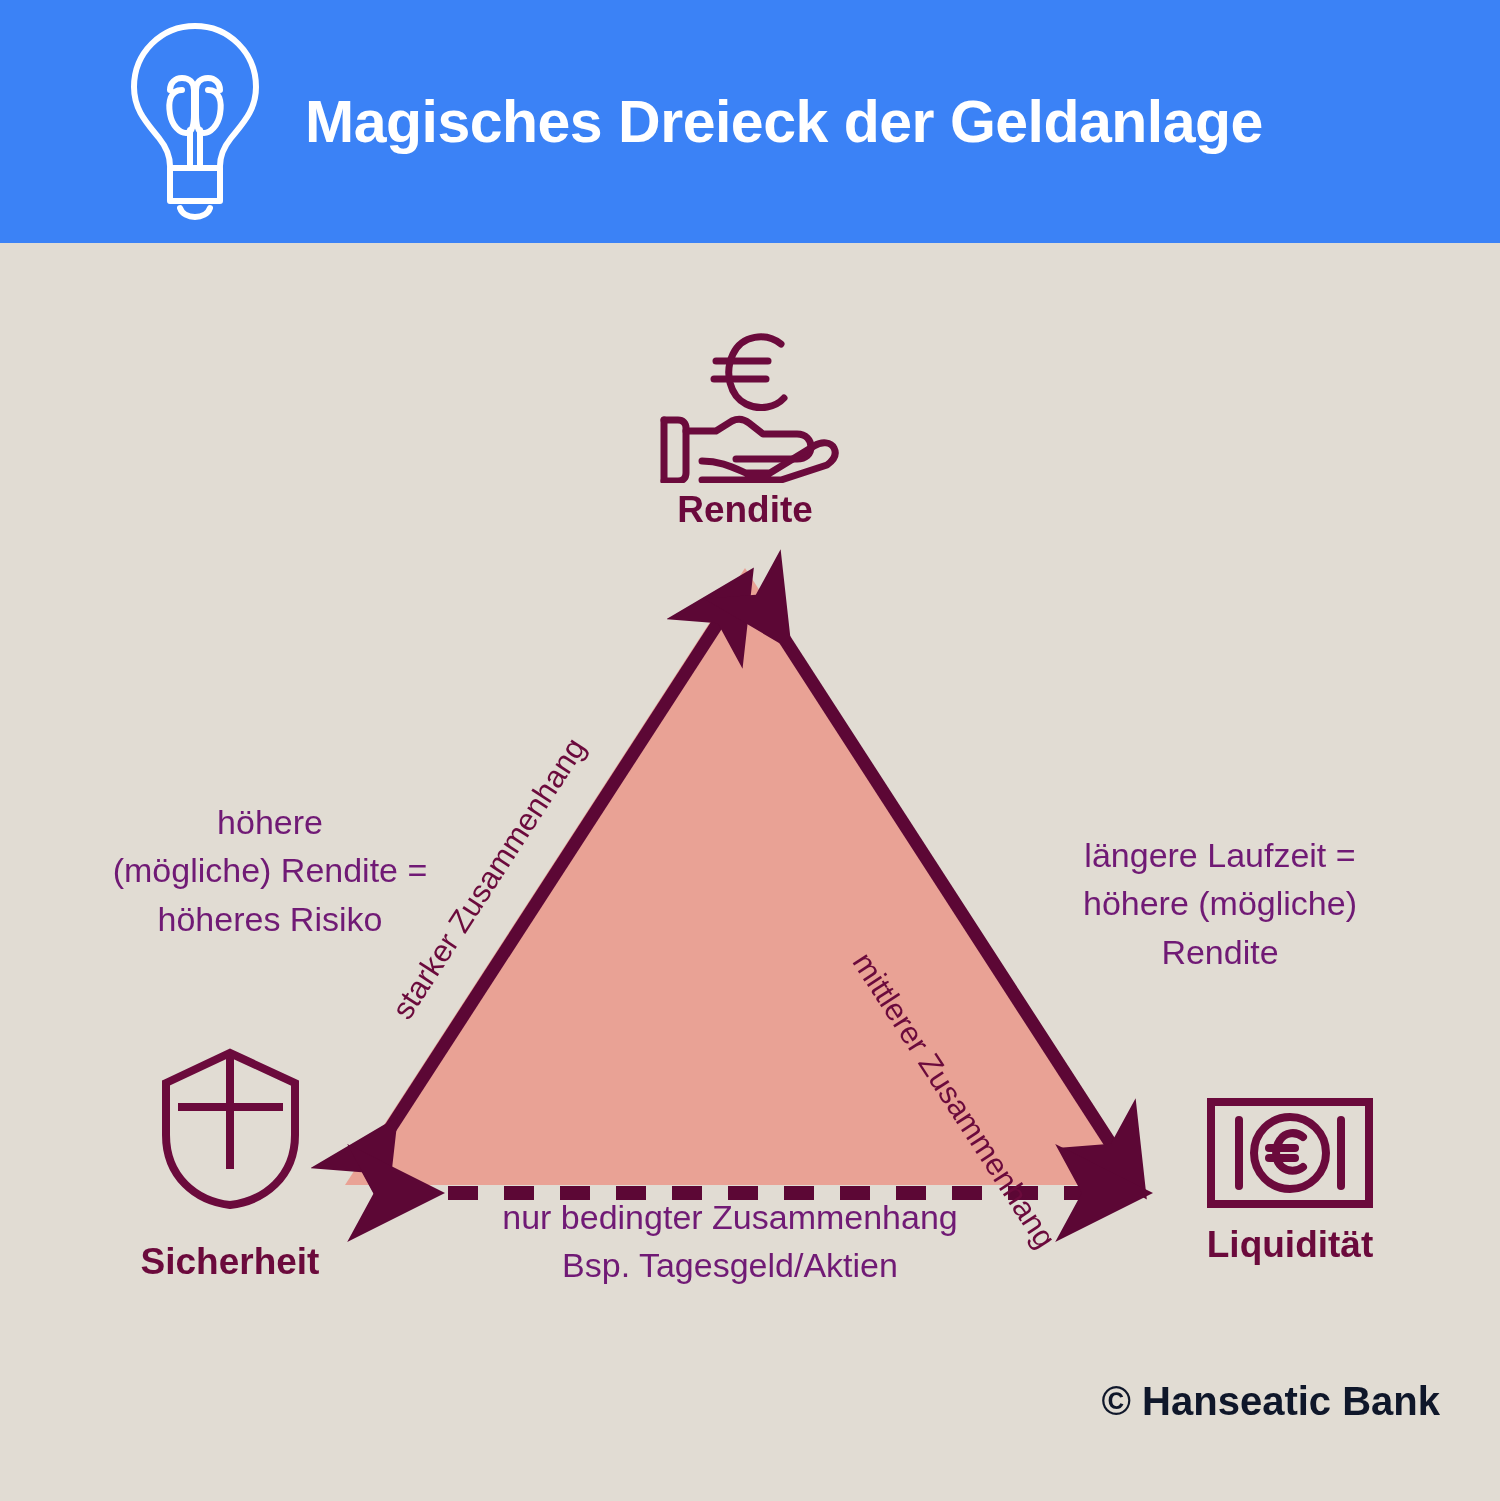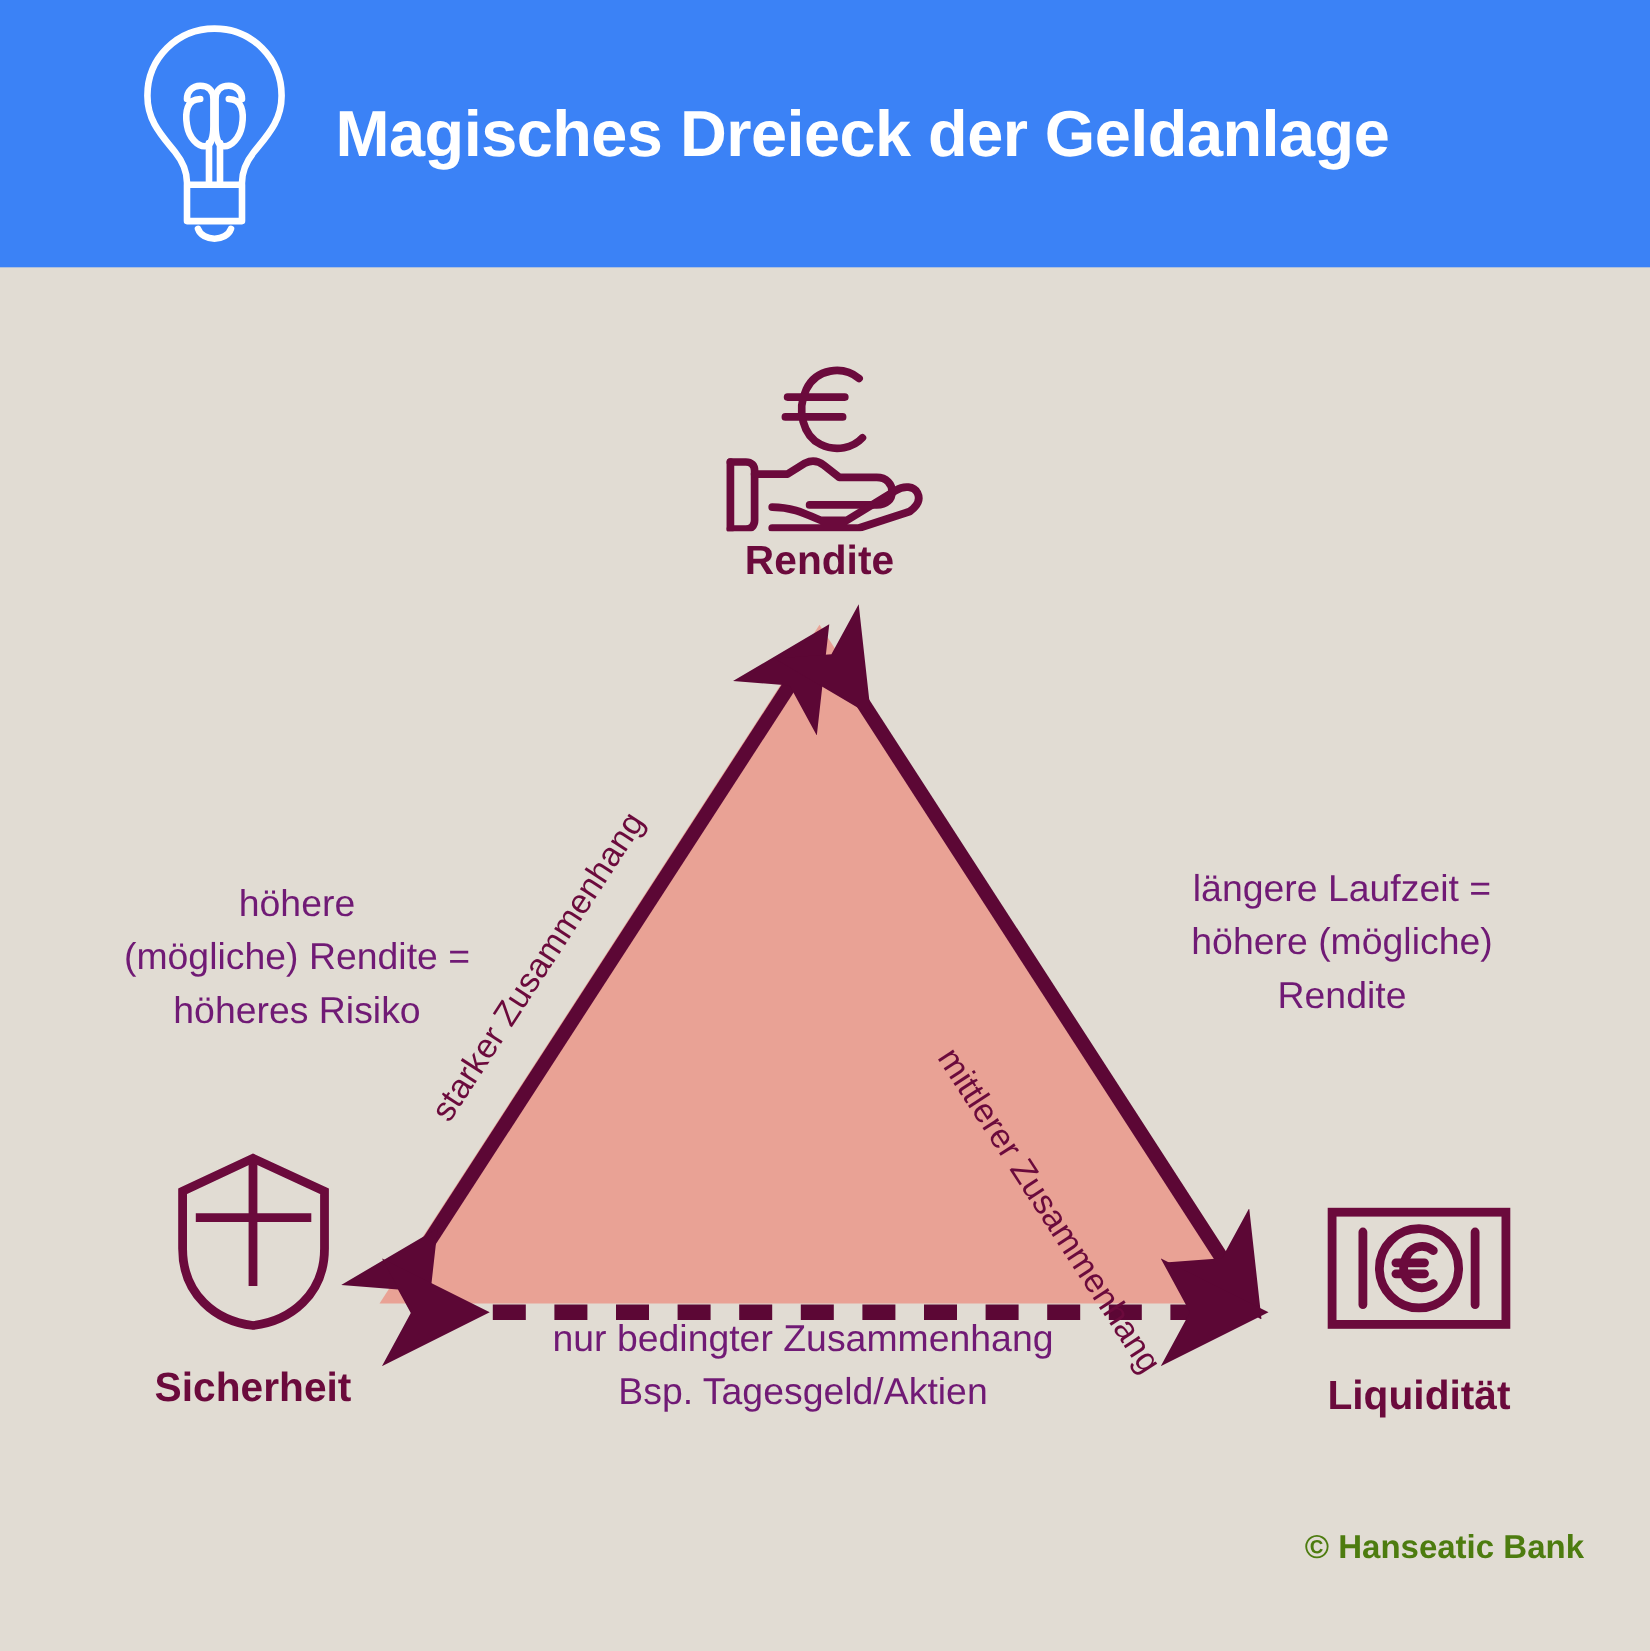--- a/index.html
+++ b/index.html
@@ -90,32 +90,32 @@
     top: 800px;
     width: 380px;
   }
   #node-sicherheit .node-label { margin-top: 28px; }
 
   #node-liquiditaet {
     left: 1100px;
     top: 845px;
     width: 380px;
   }
-  #node-liquiditaet .node-label { margin-top: 30px; }
+  #node-liquiditaet .node-label { margin-top: 6px; }
 
   
   .side-text {
     position: absolute;
     color: #701a75;
     font-size: 34px;
     line-height: 1.42;
     text-align: center;
   }
   #text-left  { left: 60px;  top: 555px; width: 420px; }
-  #text-right { left: 1020px; top: 541px; width: 400px; }
+  #text-right { left: 1020px; top: 588px; width: 400px; }
   #text-bottom {
     left: 420px;
     top: 950px;
     width: 620px;
     text-align: center;
   }
 
   
   .edge-label {
     position: absolute;
@@ -125,22 +125,22 @@
     transform-origin: left center;
   }
   #edge-left  { left: 400px; top: 755px; transform: rotate(-57deg); }
   #edge-right { left: 860px; top: 695px; transform: rotate(57deg); }
 
   
   #footer {
     position: absolute;
     right: 60px;
     bottom: 55px;
-    color: #4d7c0f;
-    font-size: 30px;
+    color: #0f172a;
+    font-size: 40px;
     font-weight: bold;
     white-space: nowrap;
   }
 </style>
 </head>
 <body>
 
 <div id="page">
 
   <div id="header">

